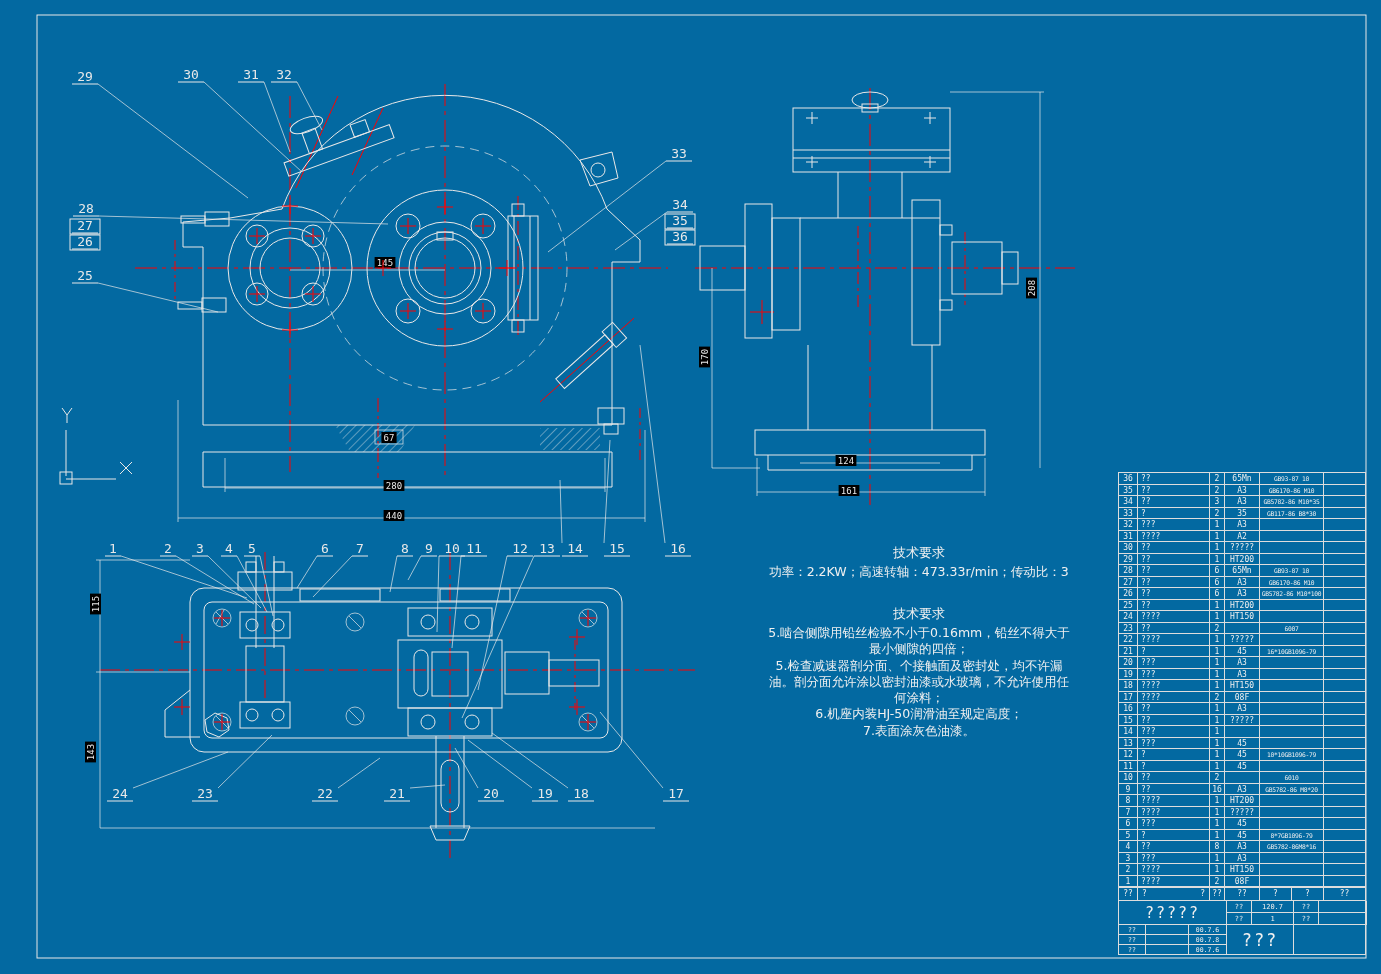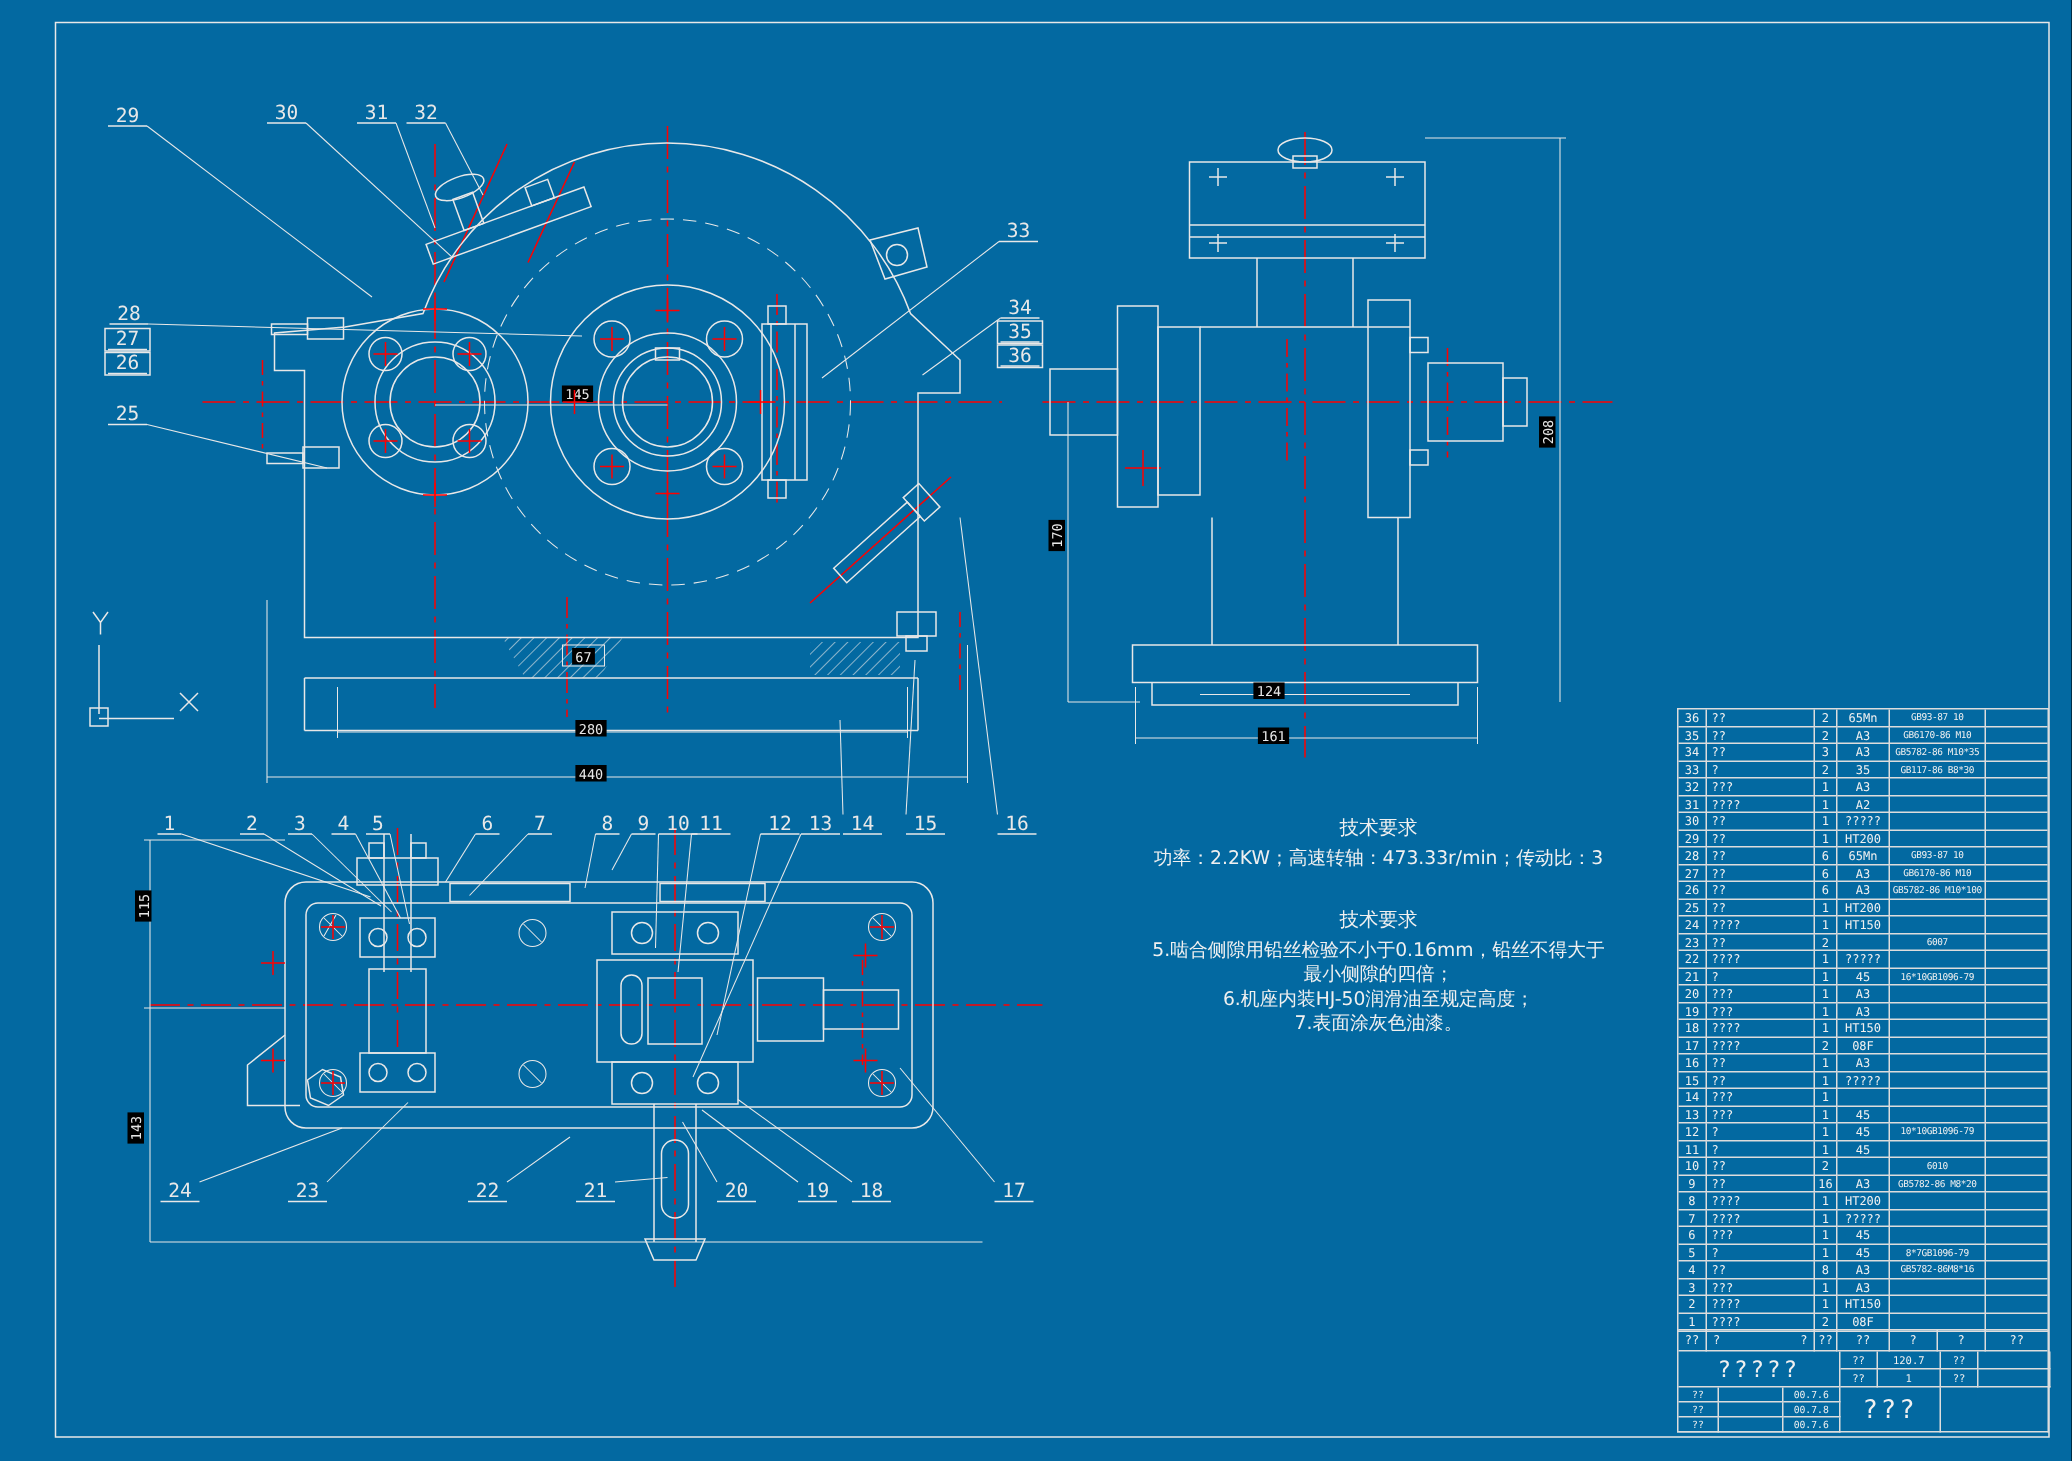--- a/index.html
+++ b/index.html
@@ -431,20 +431,21 @@
       </g>
   </svg>
 
   <div class="notes">
     <p class="ttl">技术要求</p>
     <p class="note-line">功率：2.2KW；高速转轴：473.33r/min；传动比：3</p>
     <div class="gap"></div>
     <p class="ttl">技术要求</p>
     <div>
         <p class="note-line">5.啮合侧隙用铅丝检验不小于0.16mm，铅丝不得大于最小侧隙的四倍；</p>
+        <p class="note-line">5.检查减速器剖分面、个接触面及密封处，均不许漏油。剖分面允许涂以密封油漆或水玻璃，不允许使用任何涂料；</p>
         <p class="note-line">6.机座内装HJ-50润滑油至规定高度；</p>
         <p class="note-line">7.表面涂灰色油漆。</p>
       </div>
   </div>
 
   <div class="bom">
       <div class="bom-row">
         <div class="bom-cell c1">36</div>
         <div class="bom-cell c2">??</div>
         <div class="bom-cell c3">2</div>

